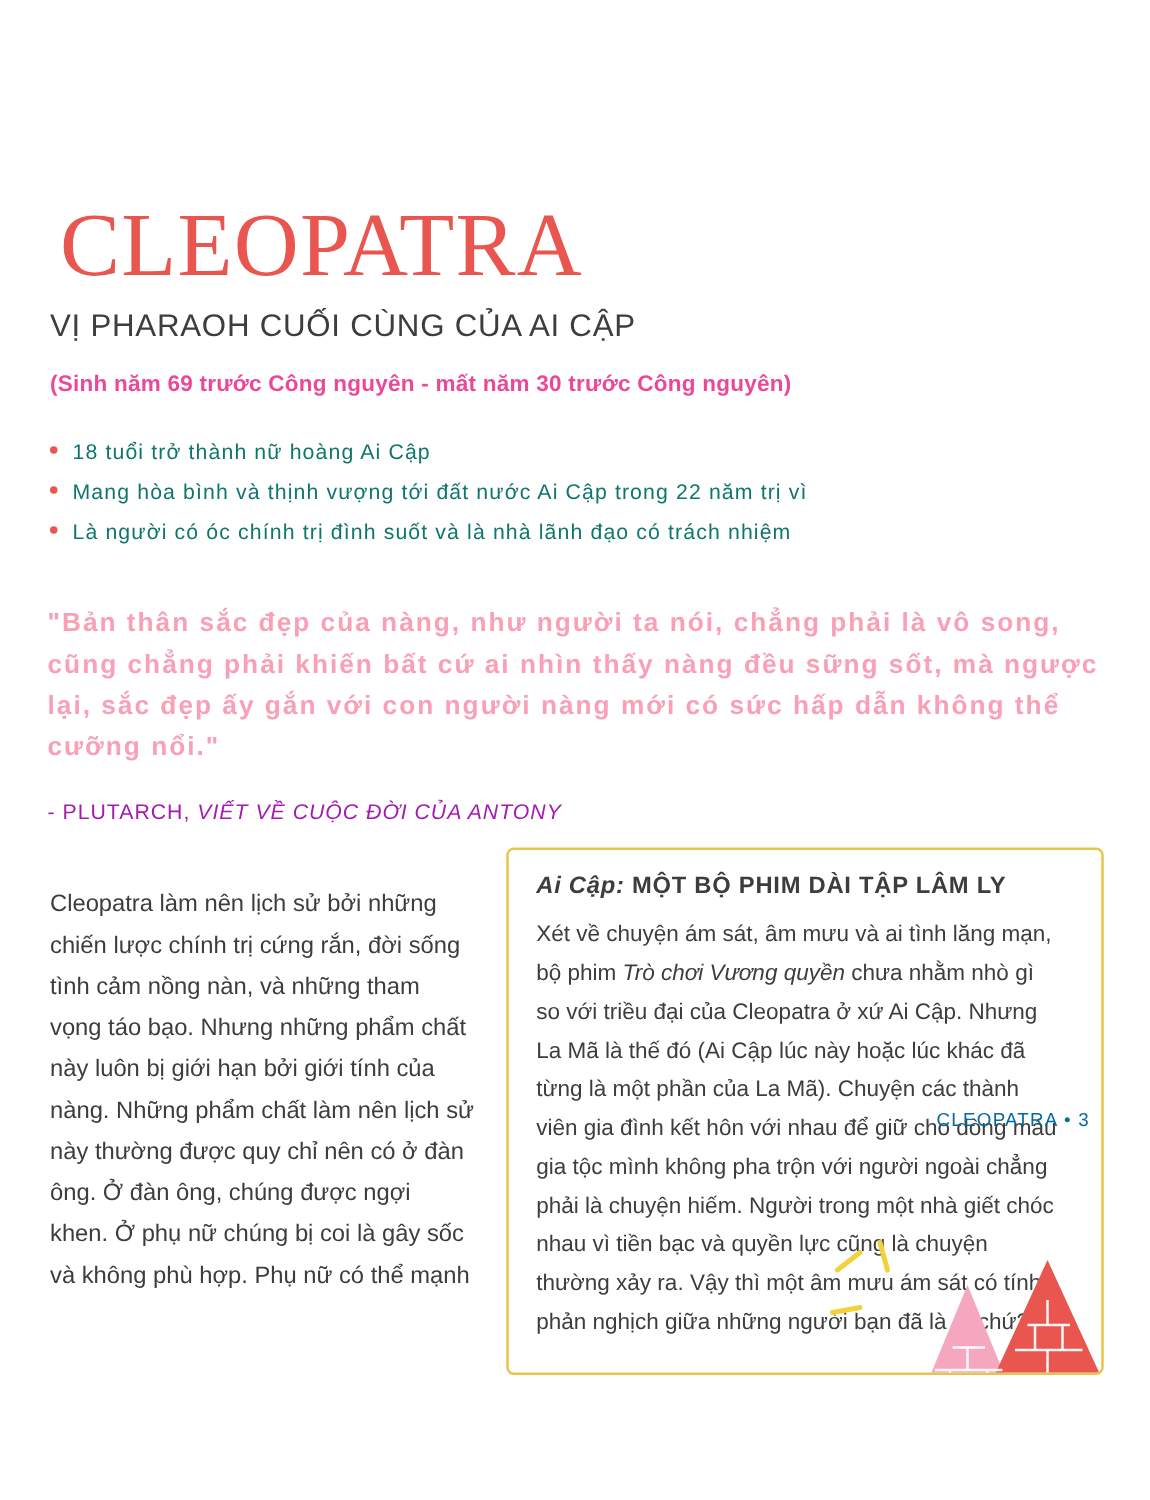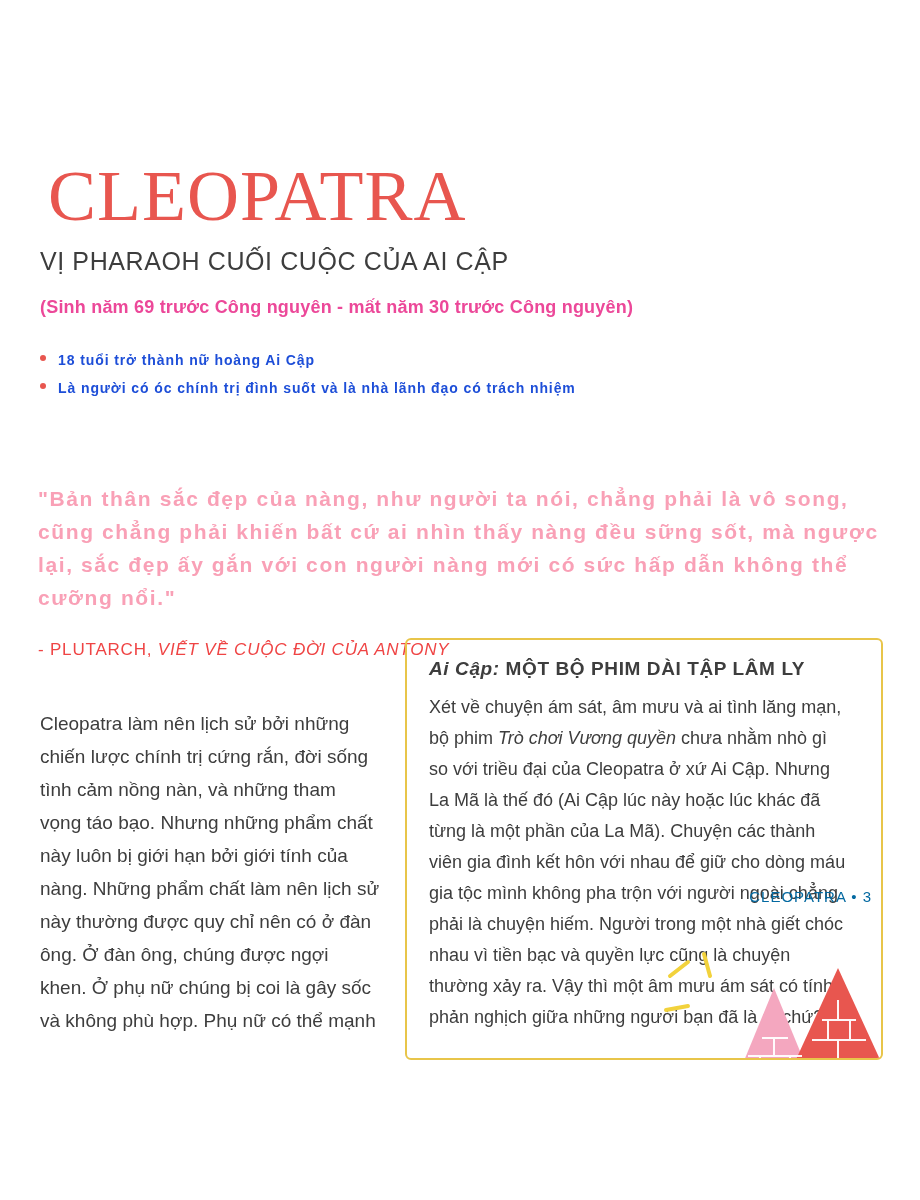--- a/index.html
+++ b/index.html
@@ -71,44 +71,44 @@
     width: 6px;
     height: 6px;
     border-radius: 50%;
     background: #e8564f;
     margin-right: 12px;
     flex: none;
     position: relative;
     top: -4px;
   }
   .bullet-text {
-    font-size: 14px;
-    color: #1d4ed8;
+    font-size: 17px;
+    color: #0f766e;
     letter-spacing: 0.9px;
-    font-weight: 700;
+    font-weight: 400;
   }
 
   
   .quote {
     position: absolute;
     left: 38px;
     top: 482px;
     width: 850px;
     color: #f9a0b6;
     font-size: 21px;
     line-height: 33px;
     letter-spacing: 1.6px;
     font-weight: 700;
   }
   .quote-attrib {
     position: absolute;
     left: 38px;
     top: 640px;
     font-size: 17px;
-    color: #ef4444;
+    color: #a21caf;
     letter-spacing: 0.8px;
   }
   .quote-attrib i {
     font-style: italic;
   }
 
   
   .body-col {
     position: absolute;
     left: 40px;
@@ -116,21 +116,21 @@
     width: 340px;
     font-size: 19px;
     line-height: 33px;
     color: #3d3d3d;
   }
 
   
   .sidebar {
     position: absolute;
     left: 405px;
-    top: 638px;
+    top: 678px;
     width: 478px;
     height: 422px;
     border: 2px solid #e8c54a;
     border-radius: 6px;
     box-sizing: border-box;
     background: transparent;
     overflow: hidden;
   }
   .sidebar-title {
     position: absolute;
@@ -178,28 +178,32 @@
     letter-spacing: 1px;
   }
 </style>
 </head>
 <body>
 
 <div class="page">
 
   <h1 class="title">CLEOPATRA</h1>
 
-  <div class="subtitle">VỊ PHARAOH CUỐI CUỘC CỦA AI CẬP</div>
+  <div class="subtitle">VỊ PHARAOH CUỐI CÙNG CỦA AI CẬP</div>
 
   <div class="dates">(Sinh năm 69 trước Công nguyên - mất năm 30 trước Công nguyên)</div>
 
   <div class="bullets">
     <div class="bullet-row">
       <span class="bullet-dot"></span>
       <span class="bullet-text">18 tuổi trở thành nữ hoàng Ai Cập</span>
+    </div>
+    <div class="bullet-row">
+      <span class="bullet-dot"></span>
+      <span class="bullet-text">Mang hòa bình và thịnh vượng tới đất nước Ai Cập trong 22 năm trị vì</span>
     </div>
     <div class="bullet-row">
       <span class="bullet-dot"></span>
       <span class="bullet-text">Là người có óc chính trị đình suốt và là nhà lãnh đạo có trách nhiệm</span>
     </div>
   </div>
 
   <div class="quote">"Bản thân sắc đẹp của nàng, như người ta nói, chẳng phải là vô song, cũng chẳng phải khiến bất cứ ai nhìn thấy nàng đều sững sốt, mà ngược lại, sắc đẹp ấy gắn với con người nàng mới có sức hấp dẫn không thể cưỡng nổi."</div>
 
   <div class="quote-attrib">

